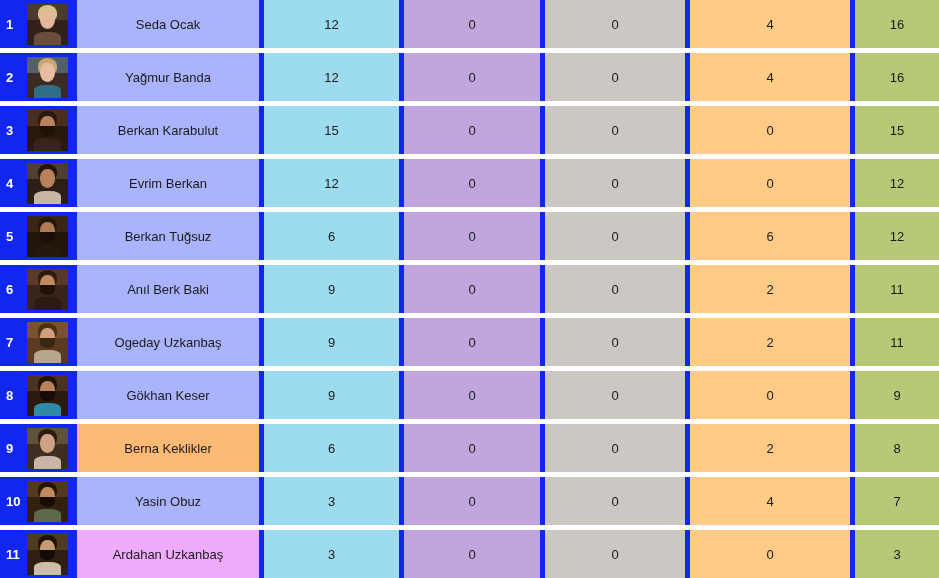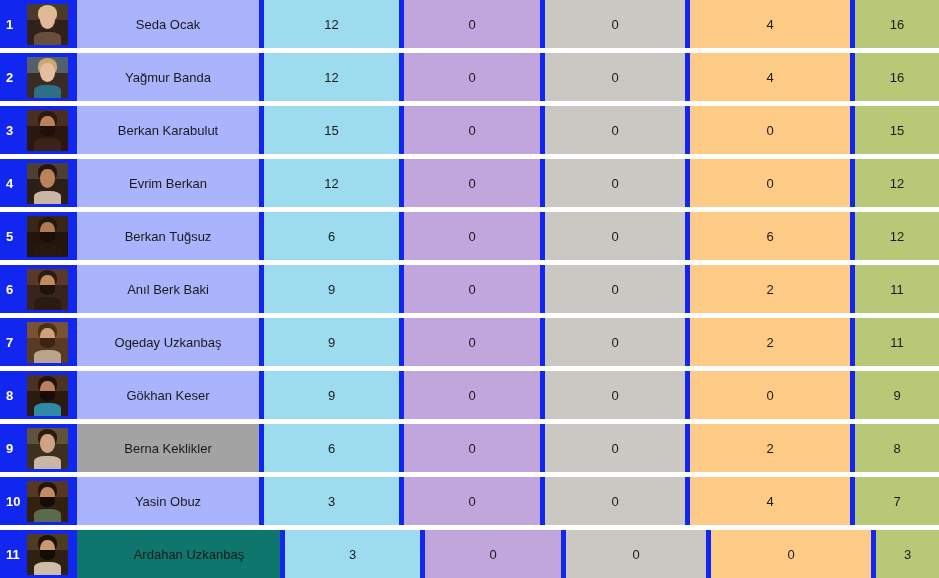--- a/index.html
+++ b/index.html
@@ -314,21 +314,21 @@
       <div class="cell-rank" style="background: rgb(17, 38, 238);">
         <span class="rank-num">9</span>
         <div class="avatar" style="background: rgb(61, 48, 32);">
           <div class="sky" style="background: rgb(95, 82, 54);"></div>
           <div class="ground" style="background: rgb(61, 48, 32);"></div>
           <div class="body" style="background: rgb(201, 182, 164);"></div>
           <div class="hair" style="background: rgb(42, 26, 18);"></div>
           <div class="face" style="background: rgb(207, 162, 131);"></div>
         </div>
       </div>
-      <div class="cell-name" style="background: #a3a3a3; color: rgb(26, 26, 26);">Berna Keklikler</div>
+      <div class="cell-name" style="background: #fdba74; color: rgb(26, 26, 26);">Berna Keklikler</div>
       <div class="sep" style="background: rgb(17, 38, 238);"></div>
       <div class="cell-num c-ind" style="background: rgb(157, 219, 238); color: rgb(26, 26, 26);">6</div>
       <div class="sep" style="background: rgb(17, 38, 238);"></div>
       <div class="cell-num c-duo" style="background: rgb(192, 166, 220); color: rgb(26, 26, 26);">0</div>
       <div class="sep" style="background: rgb(17, 38, 238);"></div>
       <div class="cell-num c-grp" style="background: rgb(203, 200, 196); color: rgb(26, 26, 26);">0</div>
       <div class="sep" style="background: rgb(17, 38, 238);"></div>
       <div class="cell-num c-oth" style="background: rgb(253, 203, 134); color: rgb(26, 26, 26);">2</div>
       <div class="sep" style="background: rgb(17, 38, 238);"></div>
       <div class="cell-num c-total" style="background: rgb(183, 200, 119); color: rgb(26, 26, 26);">8</div>
@@ -362,21 +362,21 @@
         <span class="rank-num">11</span>
         <div class="avatar" style="background: rgb(46, 32, 18);">
           <div class="sky" style="background: rgb(79, 58, 34);"></div>
           <div class="ground" style="background: rgb(46, 32, 18);"></div>
           <div class="body" style="background: rgb(205, 189, 166);"></div>
           <div class="hair" style="background: rgb(29, 18, 8);"></div>
           <div class="face" style="background: rgb(201, 154, 114);"></div>
           <div class="beard" style="background: rgb(20, 11, 5);"></div>
         </div>
       </div>
-      <div class="cell-name" style="background: #0f766e; color: rgb(26, 26, 26); padding-left: 21px;">Ardahan Uzkanbaş</div>
+      <div class="cell-name" style="background: #f0abfc; color: rgb(26, 26, 26);">Ardahan Uzkanbaş</div>
       <div class="sep" style="background: rgb(17, 38, 238);"></div>
       <div class="cell-num c-ind" style="background: rgb(157, 219, 238); color: rgb(26, 26, 26);">3</div>
       <div class="sep" style="background: rgb(17, 38, 238);"></div>
       <div class="cell-num c-duo" style="background: rgb(192, 166, 220); color: rgb(26, 26, 26);">0</div>
       <div class="sep" style="background: rgb(17, 38, 238);"></div>
       <div class="cell-num c-grp" style="background: rgb(203, 200, 196); color: rgb(26, 26, 26);">0</div>
       <div class="sep" style="background: rgb(17, 38, 238);"></div>
       <div class="cell-num c-oth" style="background: rgb(253, 203, 134); color: rgb(26, 26, 26);">0</div>
       <div class="sep" style="background: rgb(17, 38, 238);"></div>
       <div class="cell-num c-total" style="background: rgb(183, 200, 119); color: rgb(26, 26, 26);">3</div>

